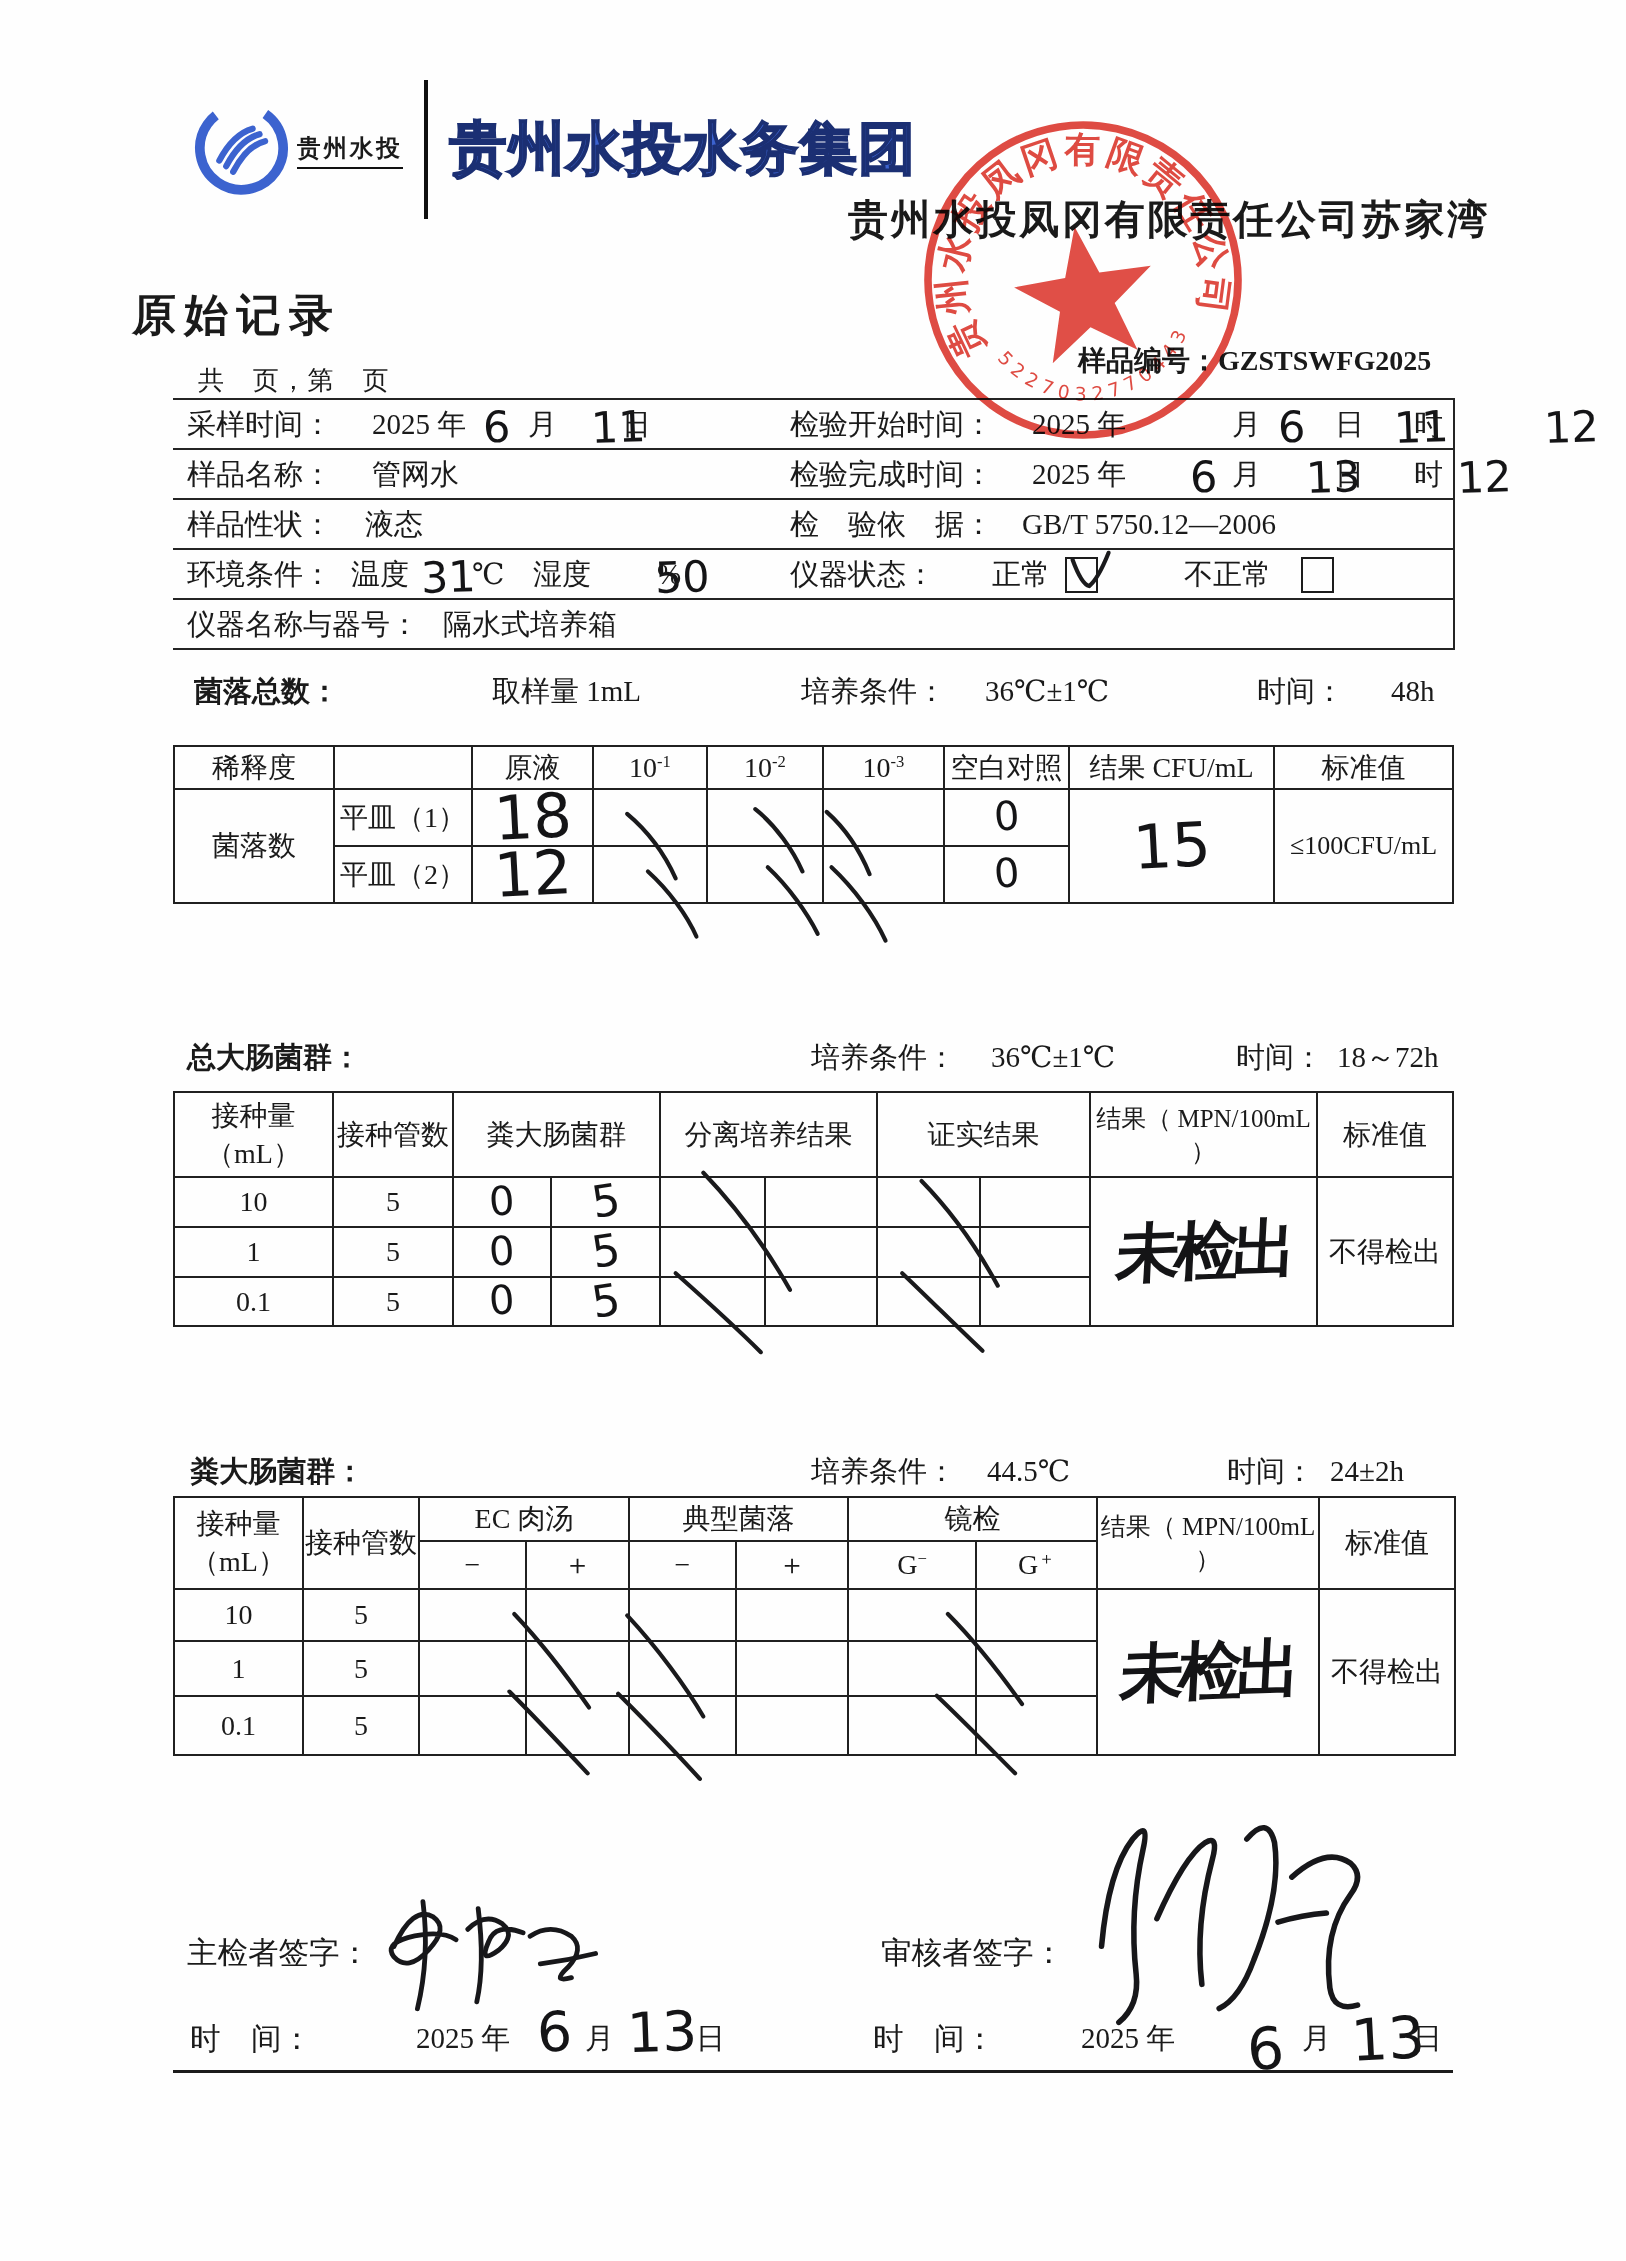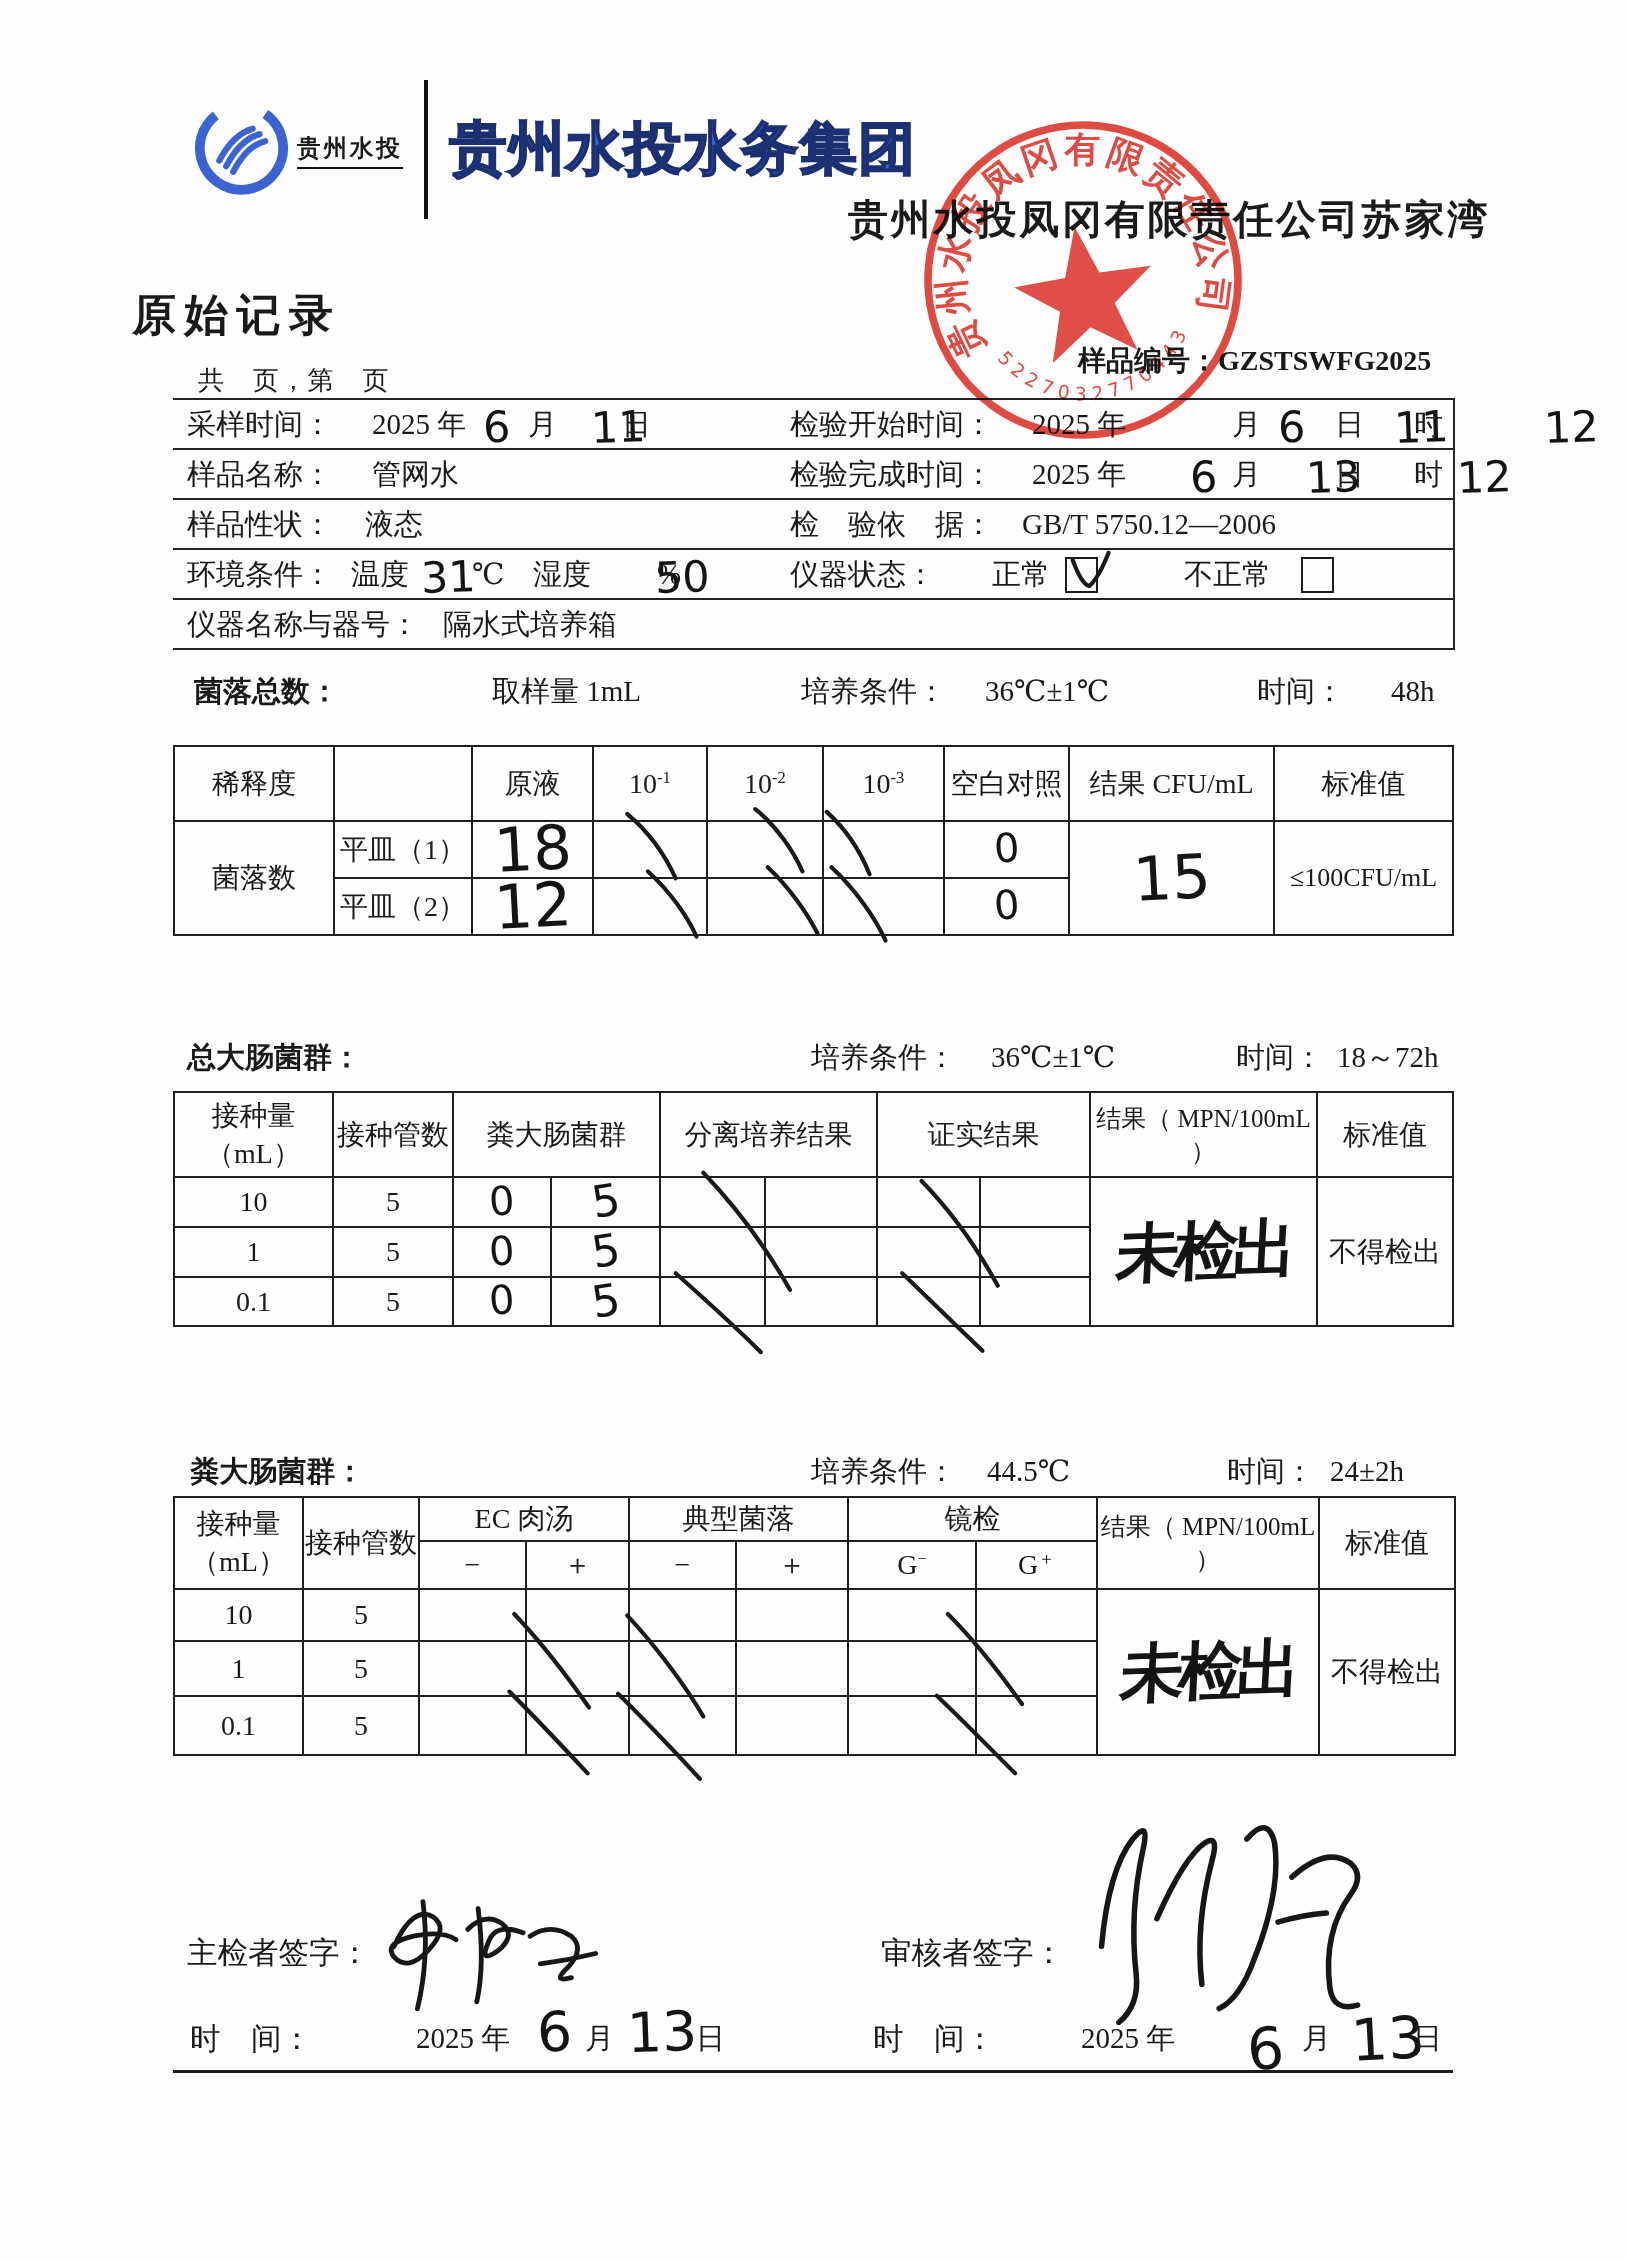--- a/index.html
+++ b/index.html
@@ -140,21 +140,21 @@
         <col style="width:138px">
         <col style="width:121px">
         <col style="width:114px">
         <col style="width:116px">
         <col style="width:121px">
         <col style="width:125px">
         <col style="width:205px">
         <col style="width:179px">
       </colgroup>
     <tbody>
-        <tr style="height:75px">
+        <tr style="height:43px">
       <td>稀释度</td>
       <td></td>
       <td>原液</td>
       <td><span>10</span><span class="sp">-1</span></td>
       <td><span>10</span><span class="sp">-2</span></td>
       <td><span>10</span><span class="sp">-3</span></td>
       <td>空白对照</td>
       <td>结果 CFU/mL</td>
       <td>标准值</td>
     </tr>

